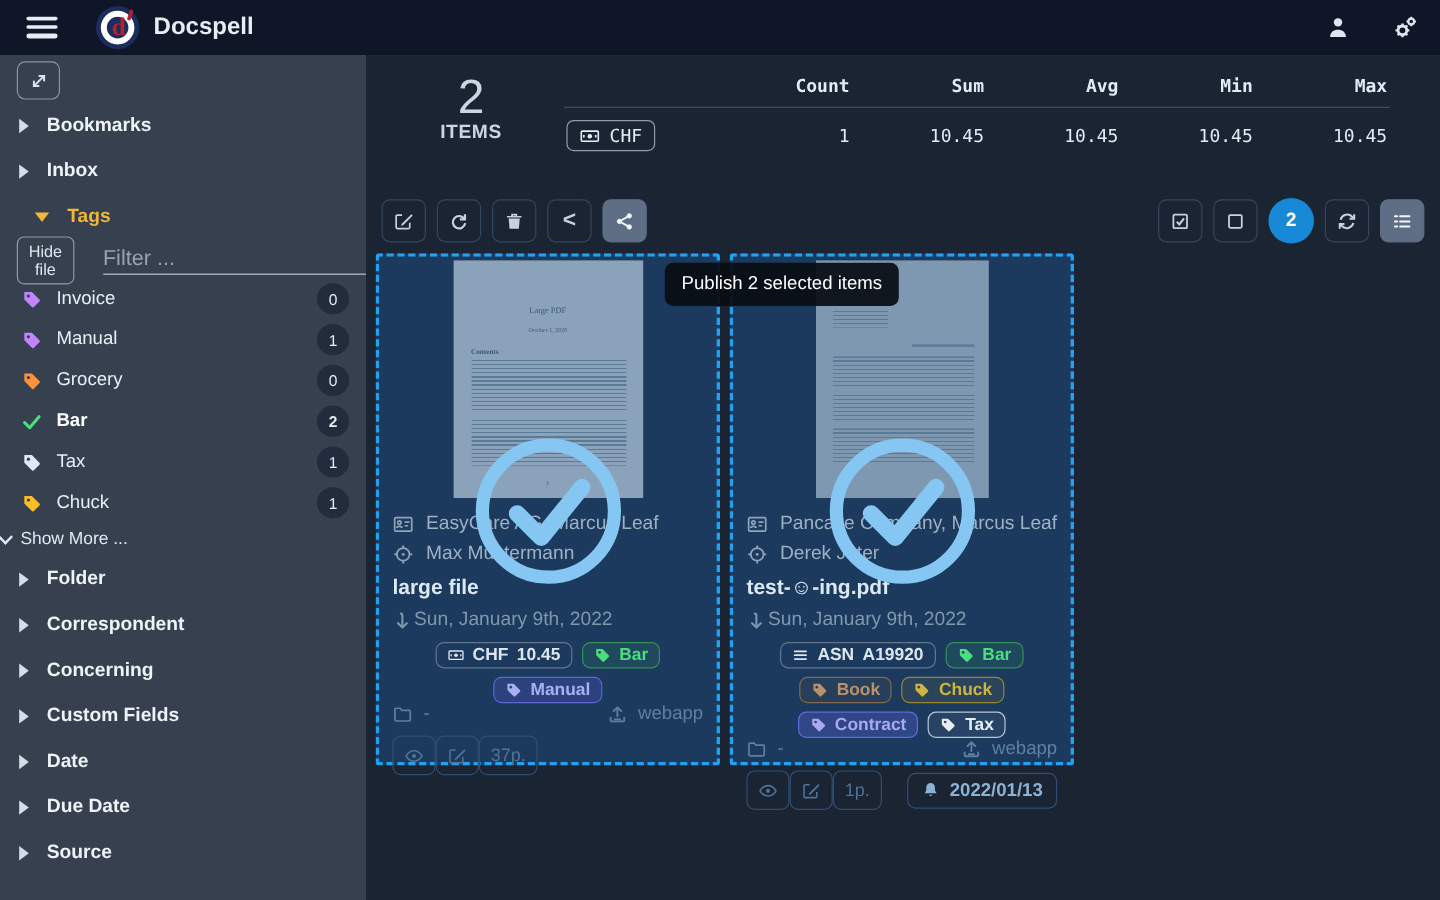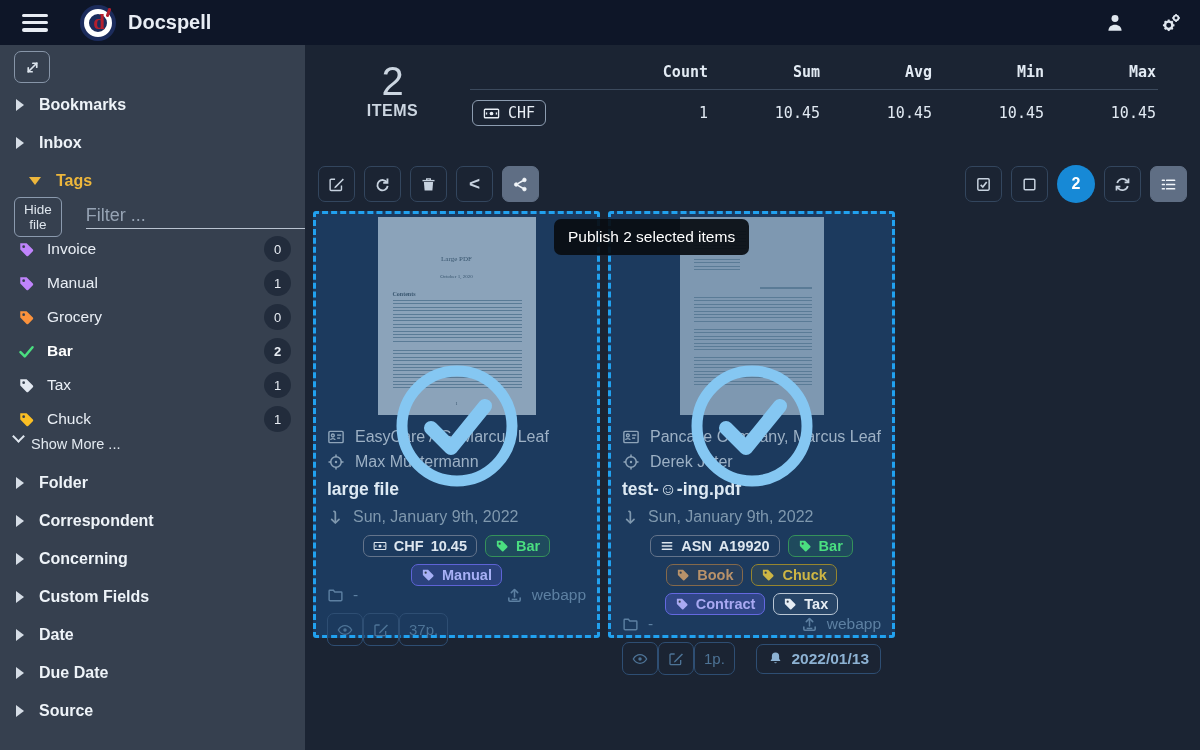--- a/index.html
+++ b/index.html
@@ -45,21 +45,21 @@
   .filterwrap input { flex:1; background:transparent; border:none; outline:none; color:#e6ecf3;
     font-size:18px; font-family:inherit; }
   .filterwrap input::placeholder { color:#96a3b4; }
   .filterwrap .sic { width:15px; height:15px; color:#cfd8e2; flex:none; }
   .tagrow { height:34px; display:flex; align-items:center; padding:0 14px 0 18px; gap:12px;
     font-size:15.5px; cursor:pointer; color:#e9eef5; }
   .tagrow.sel { font-weight:bold; color:#ffffff; }
   .tagrow .tic { width:17px; height:17px; flex:none; }
   .tagrow .cnt { margin-left:auto; width:27px; height:26px; border-radius:50%; background:#222c3c;
     color:#e8edf4; font-size:13px; display:flex; align-items:center; justify-content:center; }
-  .showmore { height:26px; display:flex; align-items:flex-start; gap:8px; padding-left:14px;
+  .showmore { height:26px; display:flex; align-items:center; gap:8px; 
     font-size:14.5px; color:#e2e9f0; cursor:pointer; margin-bottom:2px; }
   .chev-d { width:9px; height:9px; border-right:2.5px solid #dfe6ee; border-bottom:2.5px solid #dfe6ee;
     transform:rotate(45deg); margin-top:-4px; }
 
   
   .main { position:absolute; left:305px; top:45px; width:895px; height:705px; background:#1b2433; }
 
   .stats { display:flex; padding:10px 10px 0 10px; }
   .items-block { width:155px; text-align:center; padding-top:5px; }
   .items-block .big { font-size:40px; color:#ccd6e1; line-height:1.05; }
@@ -110,21 +110,21 @@
   .p2 .a2 { height:14px; width:46px; margin:0 0 14px 14px; }
   .p2 .dline { height:2px; width:52px; margin:0 12px 8px auto; background:#5a7b96; }
   .p2 .b1 { height:26px; margin:0 12px 6px 14px; }
   .p2 .b2 { height:22px; margin:0 12px 6px 14px; }
   .p2 .b3 { height:30px; margin:0 12px 0 14px; }
 
   .meta { padding:9px 11px 0; }
   .mline { display:flex; align-items:center; gap:10px; color:#9db1c5; font-size:16px; height:25px; }
   .mline svg { width:18px; height:18px; color:#8ea4b9; flex:none; }
   .ctitle { font-size:17.5px; font-weight:bold; color:#dde9f3; margin:5px 0 4px; }
-  .dline2 { display:flex; align-items:center; gap:10px; color:#7f98ae; font-size:16px; height:26px; }
+  .dline2 { display:flex; align-items:center; gap:2px; color:#7f98ae; font-size:16px; height:26px; }
   .dline2 svg { width:16px; height:16px; flex:none; }
   .badges { display:flex; flex-wrap:wrap; gap:7px 8px; justify-content:center; margin-top:5px; }
   .badge { display:inline-flex; align-items:center; gap:7px; border:1px solid #64748b; border-radius:7px;
     padding:2px 9px; font-size:14.5px; font-weight:bold; color:#dde6ef; }
   .badge svg { width:14px; height:14px; }
   .cfooter { display:flex; justify-content:space-between; align-items:center; margin-top:auto;
     padding:0 11px; color:#5d80a2; font-size:15.5px; }
   .cfooter .fi { display:flex; align-items:center; gap:9px; }
   .cfooter svg { width:17px; height:17px; }
   .actions { display:flex; align-items:center; gap:0; padding:9px 11px 10px; }

